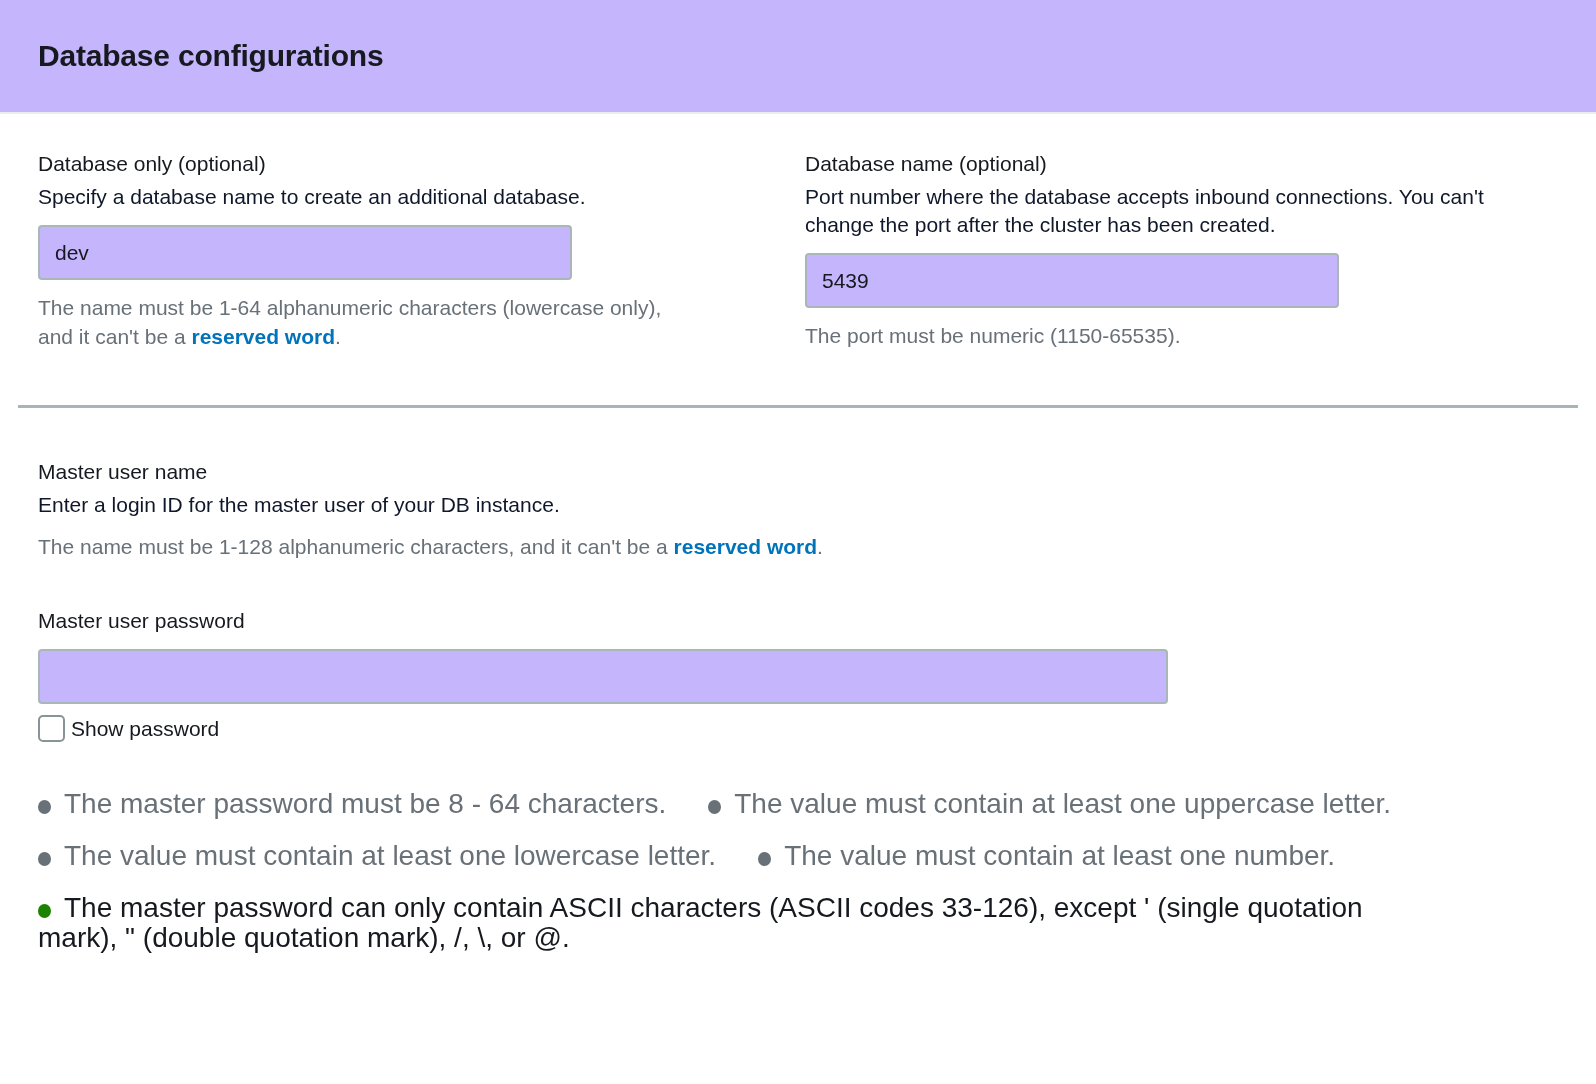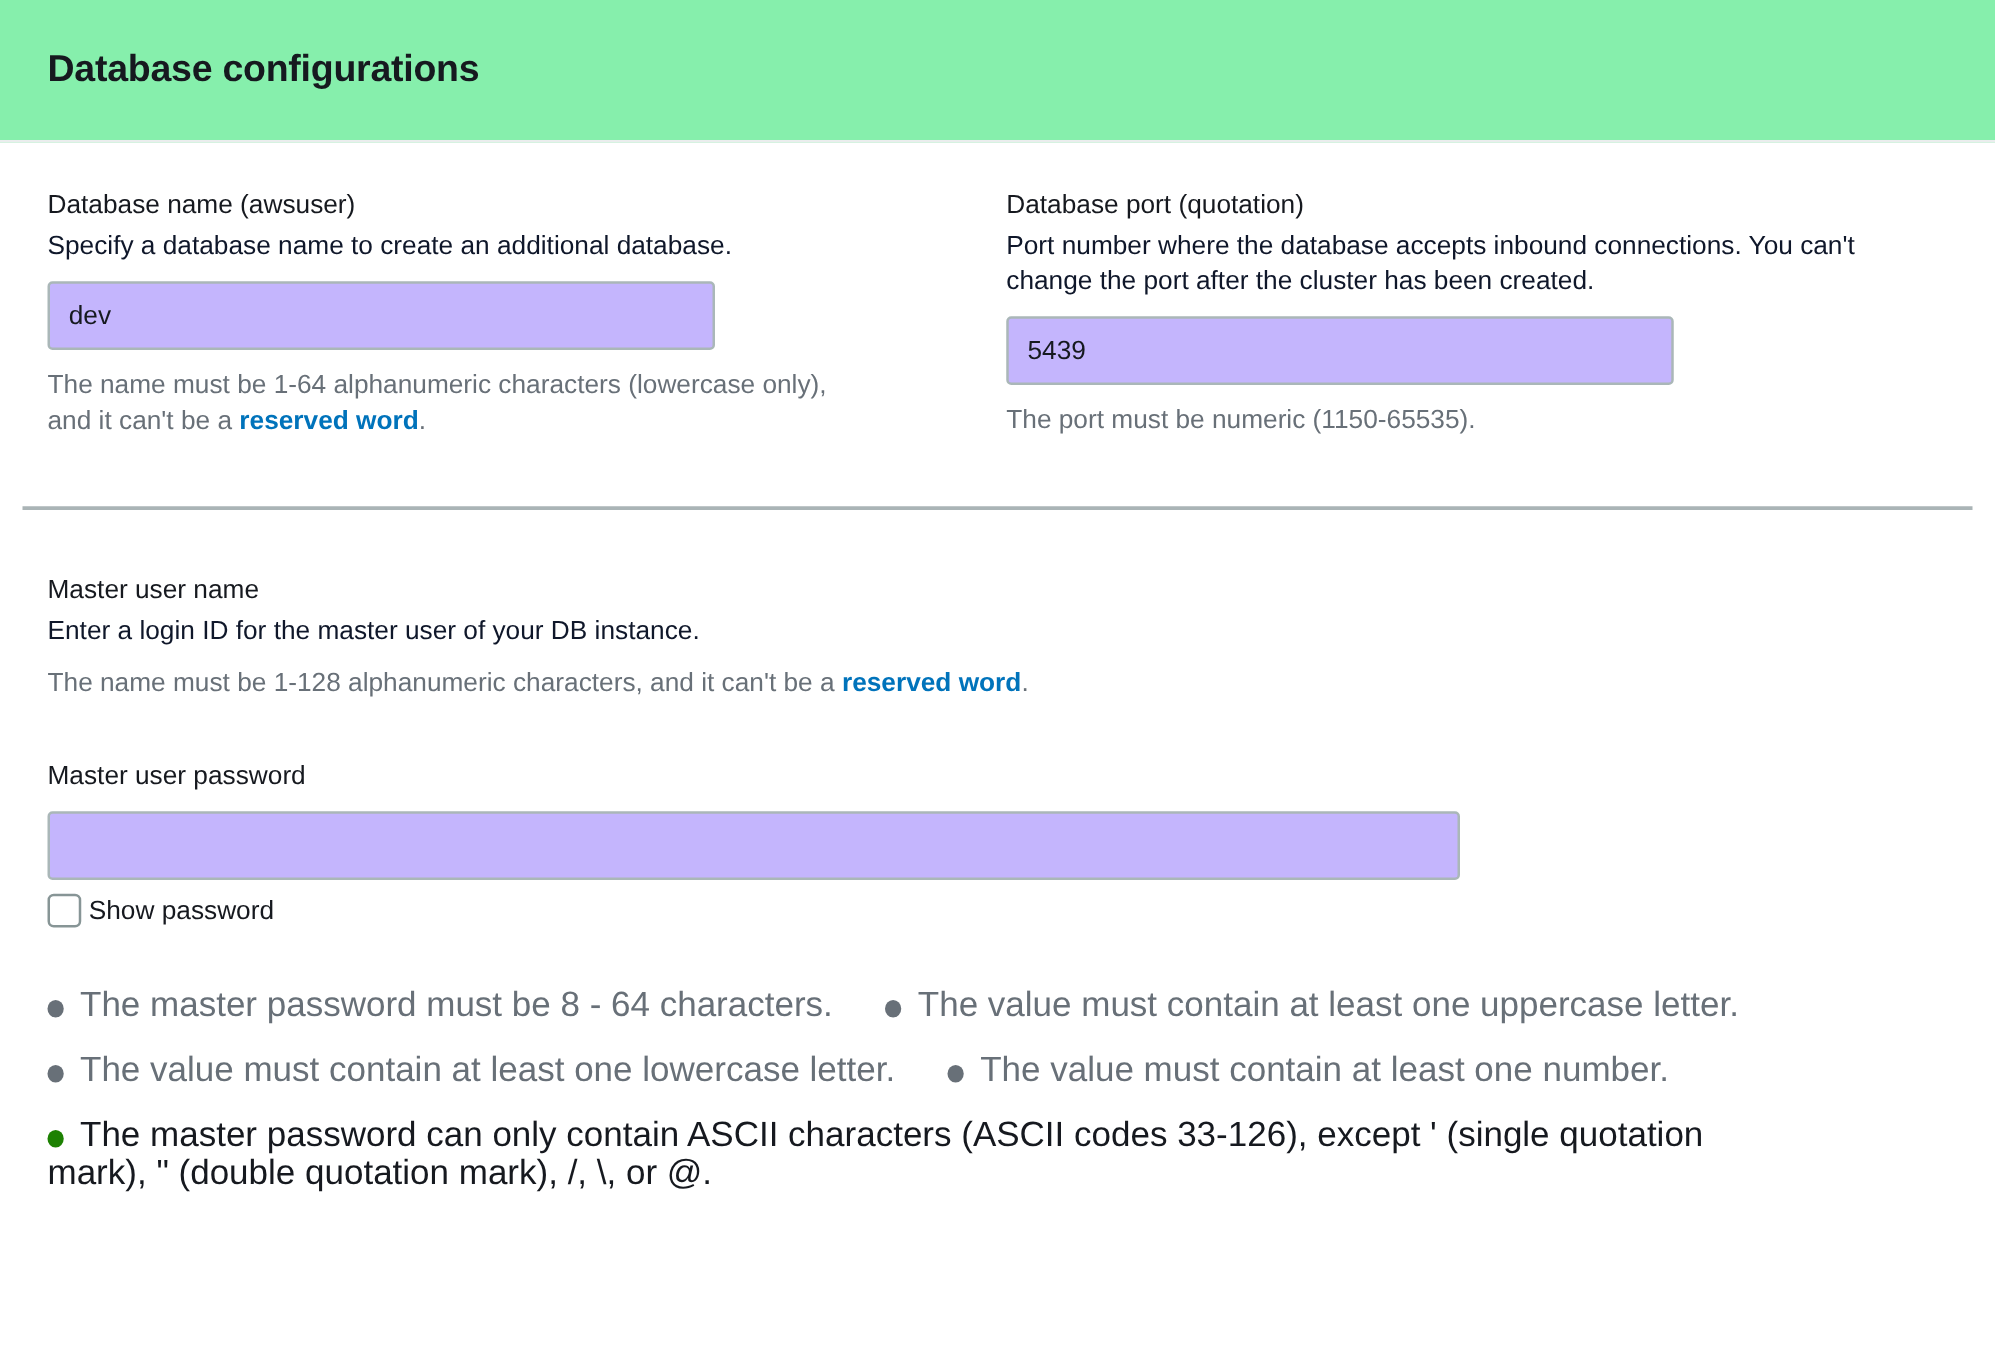--- a/index.html
+++ b/index.html
@@ -4,21 +4,21 @@
 <style>
   html,body { margin:0; padding:0; }
   body {
     width:1596px; height:1084px;
     background:#ffffff;
     font-family:"Liberation Sans", sans-serif;
     color:#16191f;
     overflow:hidden;
   }
   .panel-header {
-    background:#86efac;
+    background:#c4b5fd;
     border-bottom:2px solid #eaeded;
     height:112px;
     display:flex;
     align-items:center;
     padding:0 38px;
   }
   .panel-title {
     font-size:30px;
     font-weight:700;
     color:#16191f;
@@ -129,28 +129,28 @@
 
 <div>
 
   <header class="panel-header">
     <h1 class="panel-title">Database configurations</h1>
   </header>
 
   <section class="content top-row">
 
     <div class="field">
-      <div class="field-label">Database name (awsuser)</div>
+      <div class="field-label">Database only (optional)</div>
       <div class="field-desc">Specify a database name to create an additional database.</div>
       <input type="text" class="text-input input-sm" value="dev" style="">
       <div class="field-helper helper-dbname"><span>The name must be 1-64 alphanumeric characters (lowercase only), and it can't be a </span><a class="inline-link">reserved word</a><span>.</span></div>
     </div>
 
     <div class="field">
-      <div class="field-label">Database port (quotation)</div>
+      <div class="field-label">Database name (optional)</div>
       <div class="field-desc desc-port">Port number where the database accepts inbound connections. You can't change the port after the cluster has been created.</div>
       <input type="text" class="text-input input-sm" value="5439" style="">
       <div class="field-helper">The port must be numeric (1150-65535).</div>
     </div>
 
   </section>
 
   <div class="divider"></div>
 
   <section class="content section-2">

